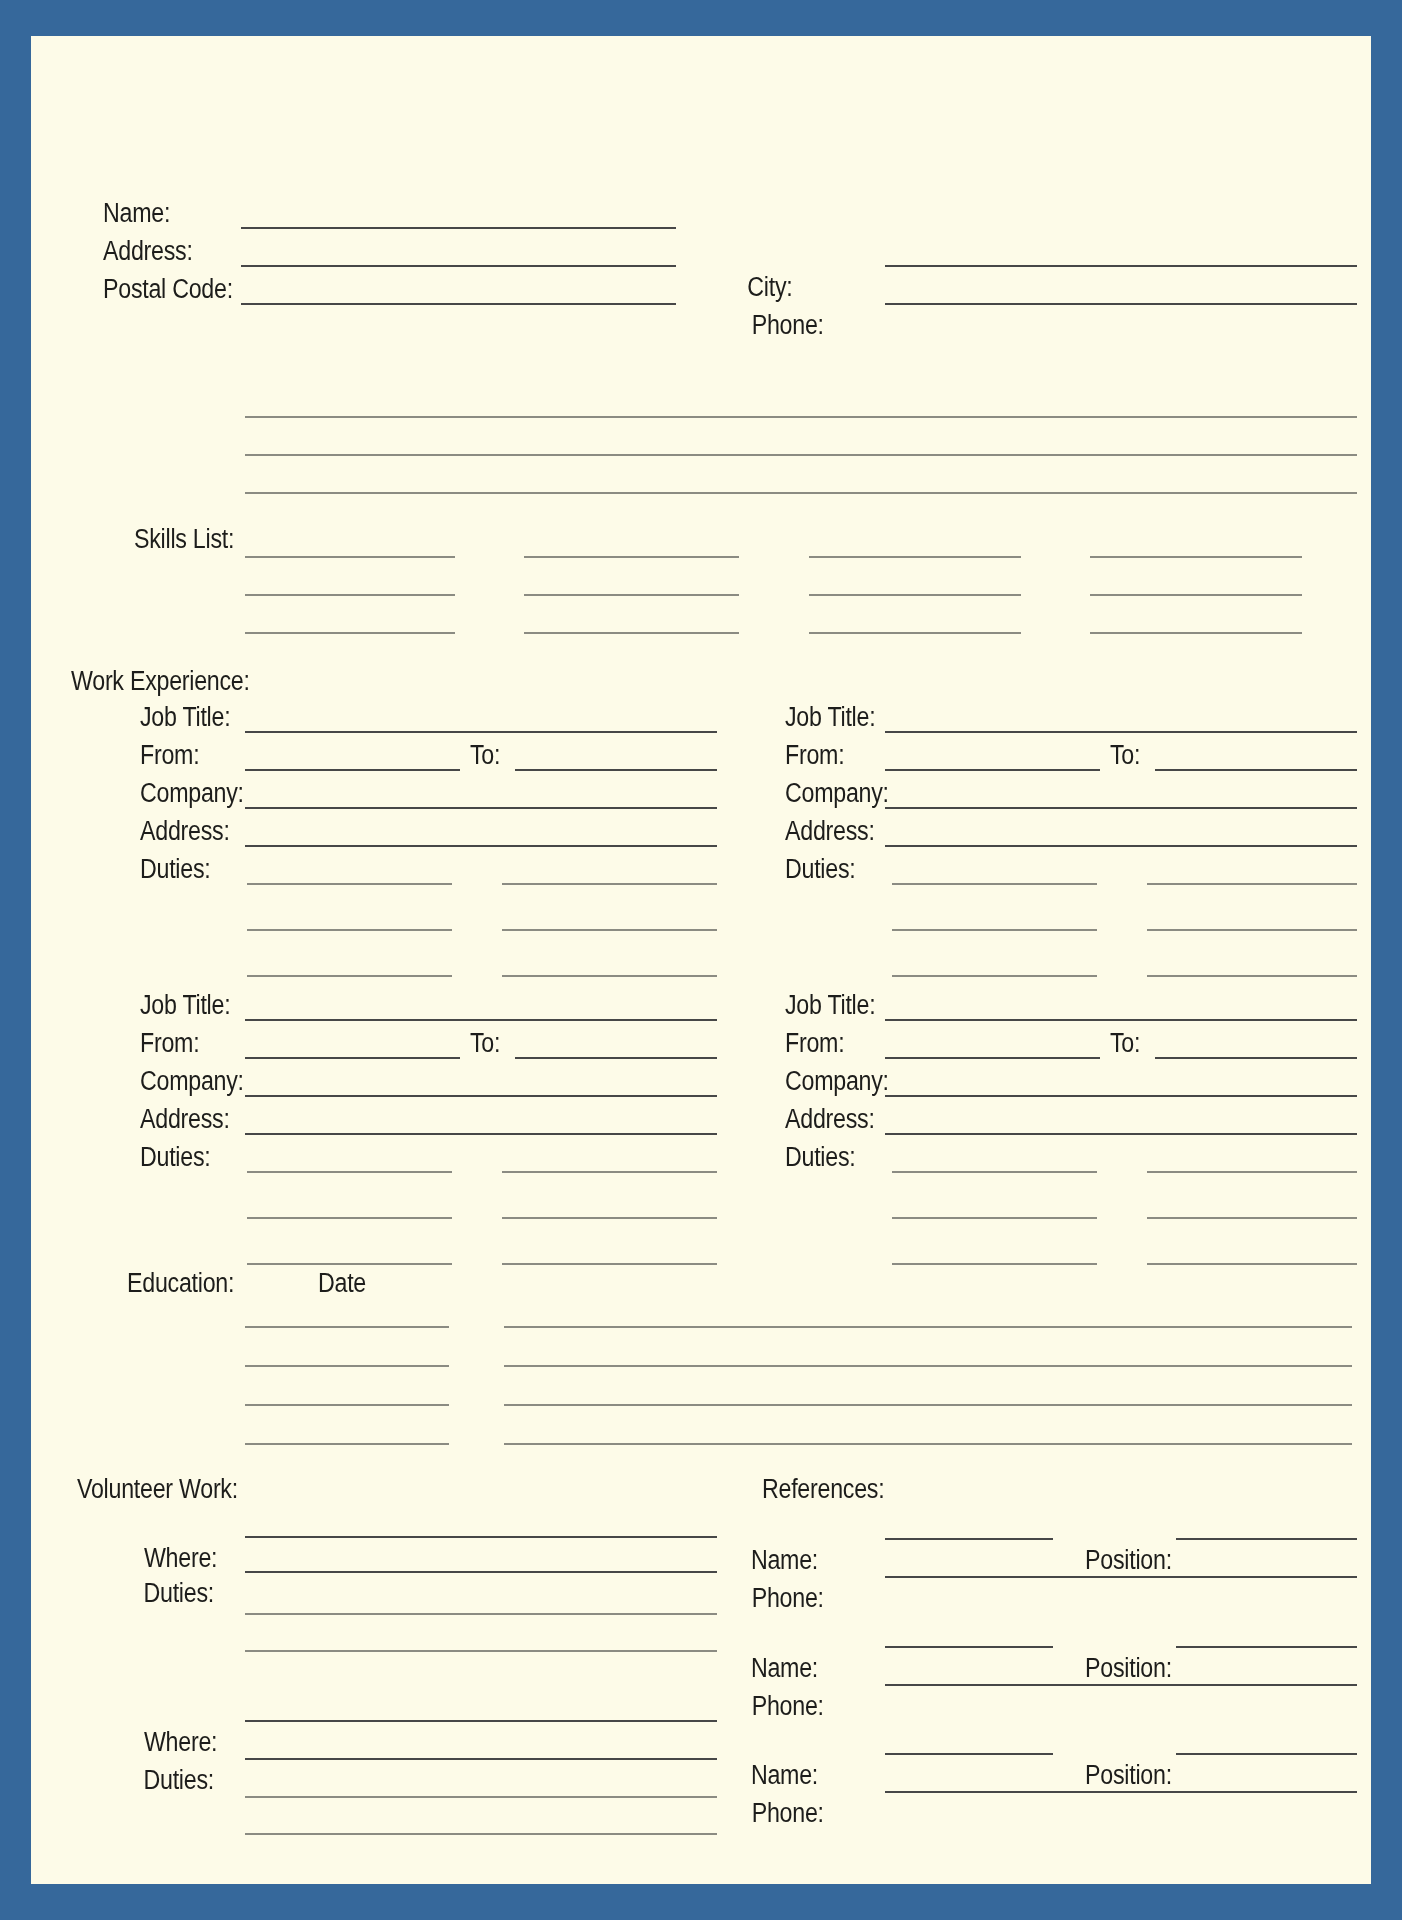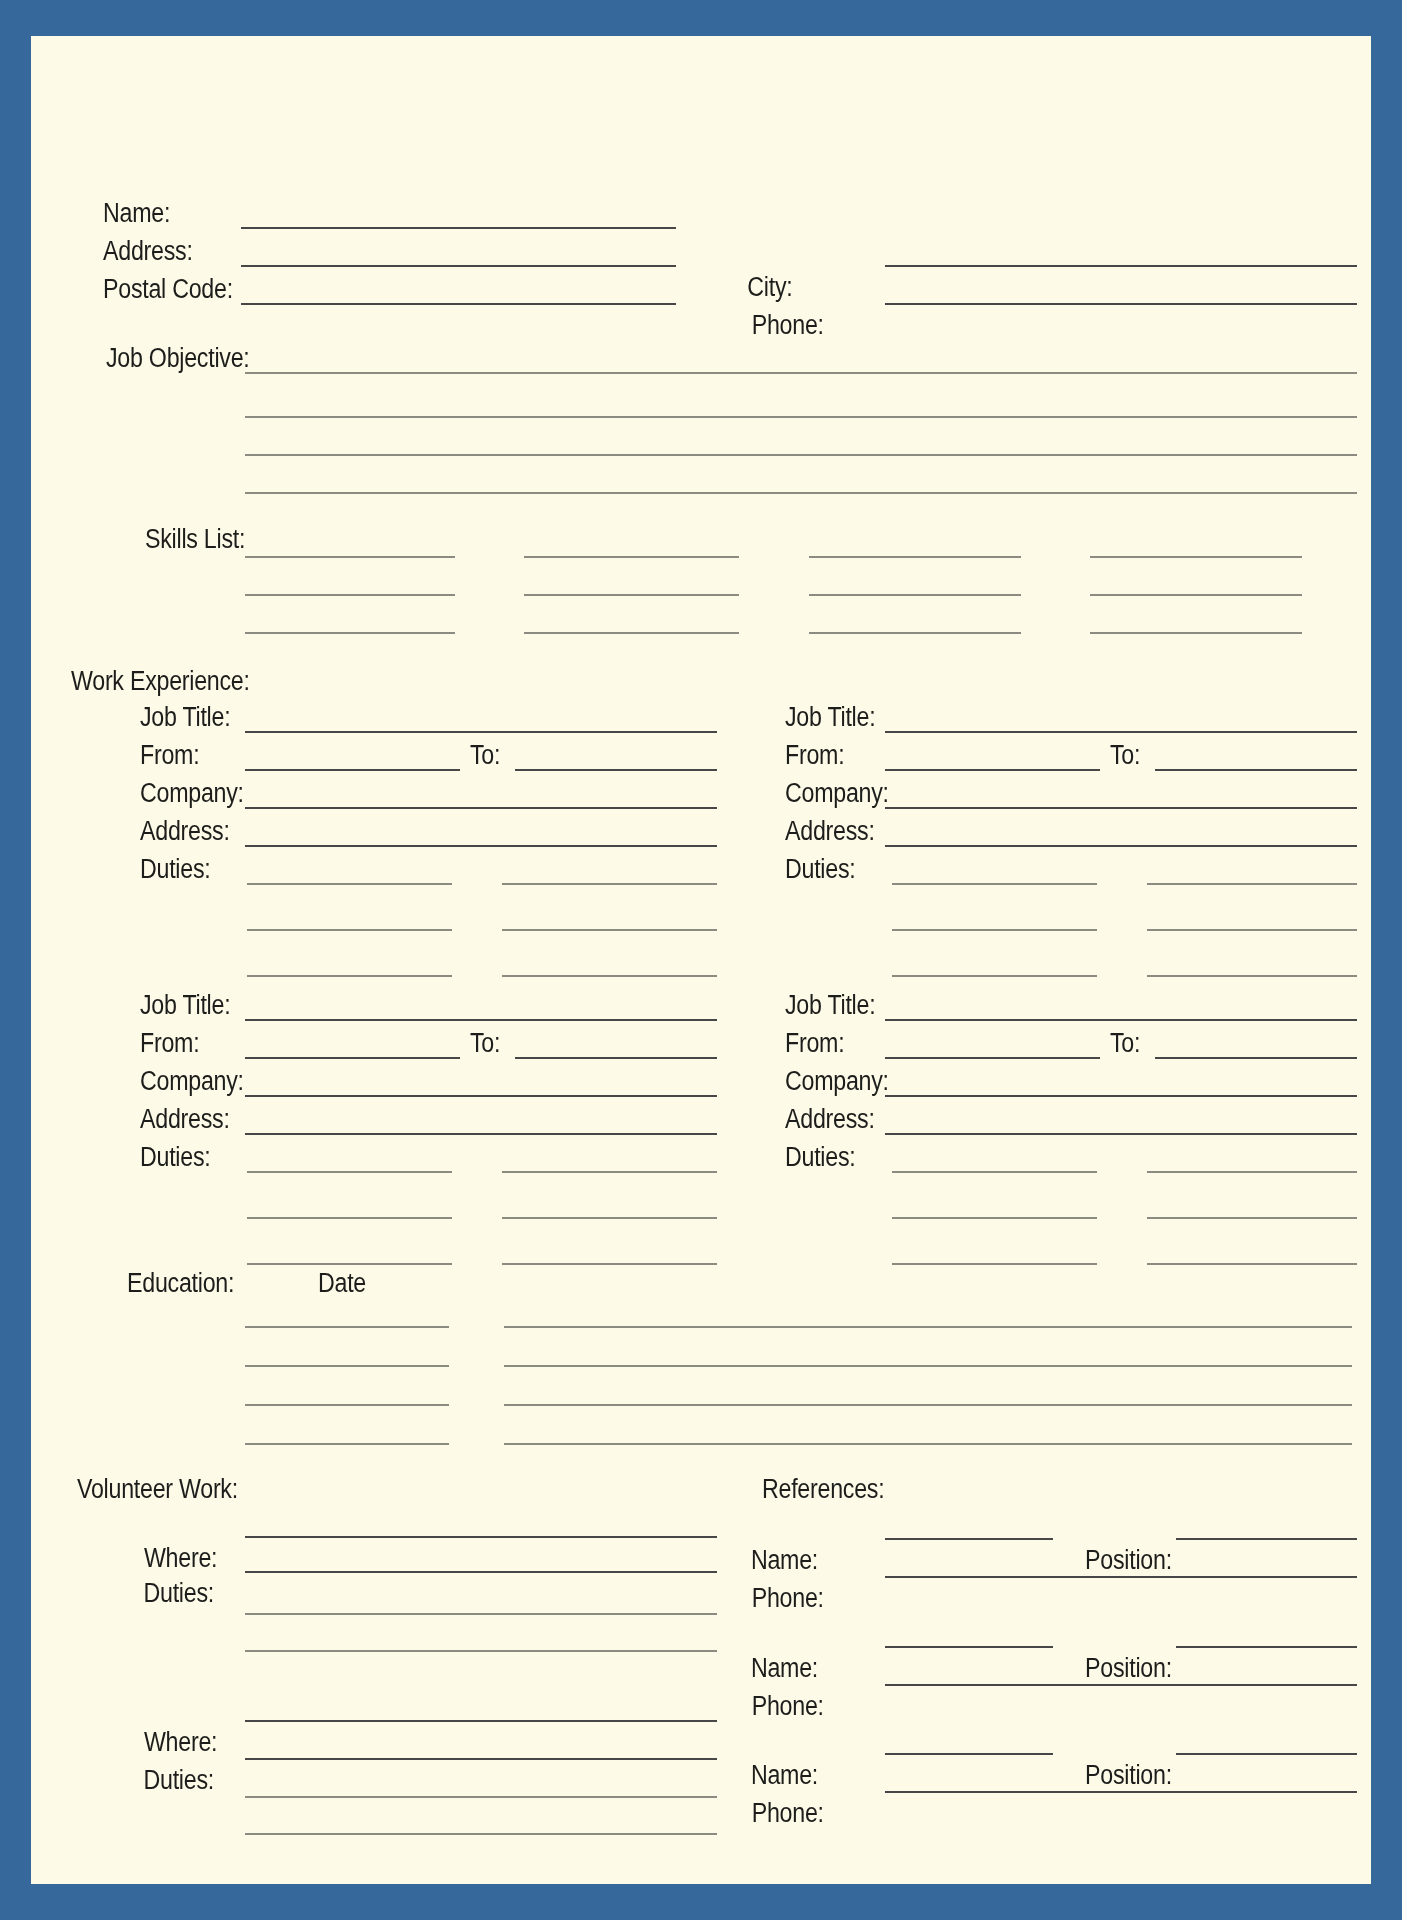--- a/index.html
+++ b/index.html
@@ -65,35 +65,31 @@
       </div>
     <div class="ln" style="flex:1;margin-left:9px;"></div>
   </div>
   <div class="r" style="top:269px;left:740px;width:617px;">
     <div class="slot" style="width:136px;text-align:right;">
         <span class="lbl r">Phone:</span>
       </div>
     <div class="ln" style="flex:1;margin-left:9px;"></div>
   </div>
 
-  <div class="r" style="top:338px;left:106px;width:1251px;">
-    <div class="slot" style="width:139px;"><span class="lbl">Job Objective:</span></div>
-    <div class="ln g" style="flex:1;"></div>
-  </div>
   <div class="r" style="top:382px;left:245px;width:1112px;">
     <div class="ln g" style="flex:1;"></div>
   </div>
   <div class="r" style="top:420px;left:245px;width:1112px;">
     <div class="ln g" style="flex:1;"></div>
   </div>
   <div class="r" style="top:458px;left:245px;width:1112px;">
     <div class="ln g" style="flex:1;"></div>
   </div>
 
-  <div class="hdr" style="top:524px;left:145px;">
+  <div class="hdr" style="top:524px;left:134px;">
     <span class="lbl">Skills List:</span>
   </div>
   <div class="r" style="top:522px;left:245px;width:1057px;justify-content:space-between;">
     <div class="ln g" style="width:210px;"></div>
     <div class="ln g" style="width:215px;"></div>
     <div class="ln g" style="width:212px;"></div>
     <div class="ln g" style="width:212px;"></div>
   </div>
   <div class="r" style="top:560px;left:245px;width:1057px;justify-content:space-between;">
     <div class="ln g" style="width:210px;"></div>

